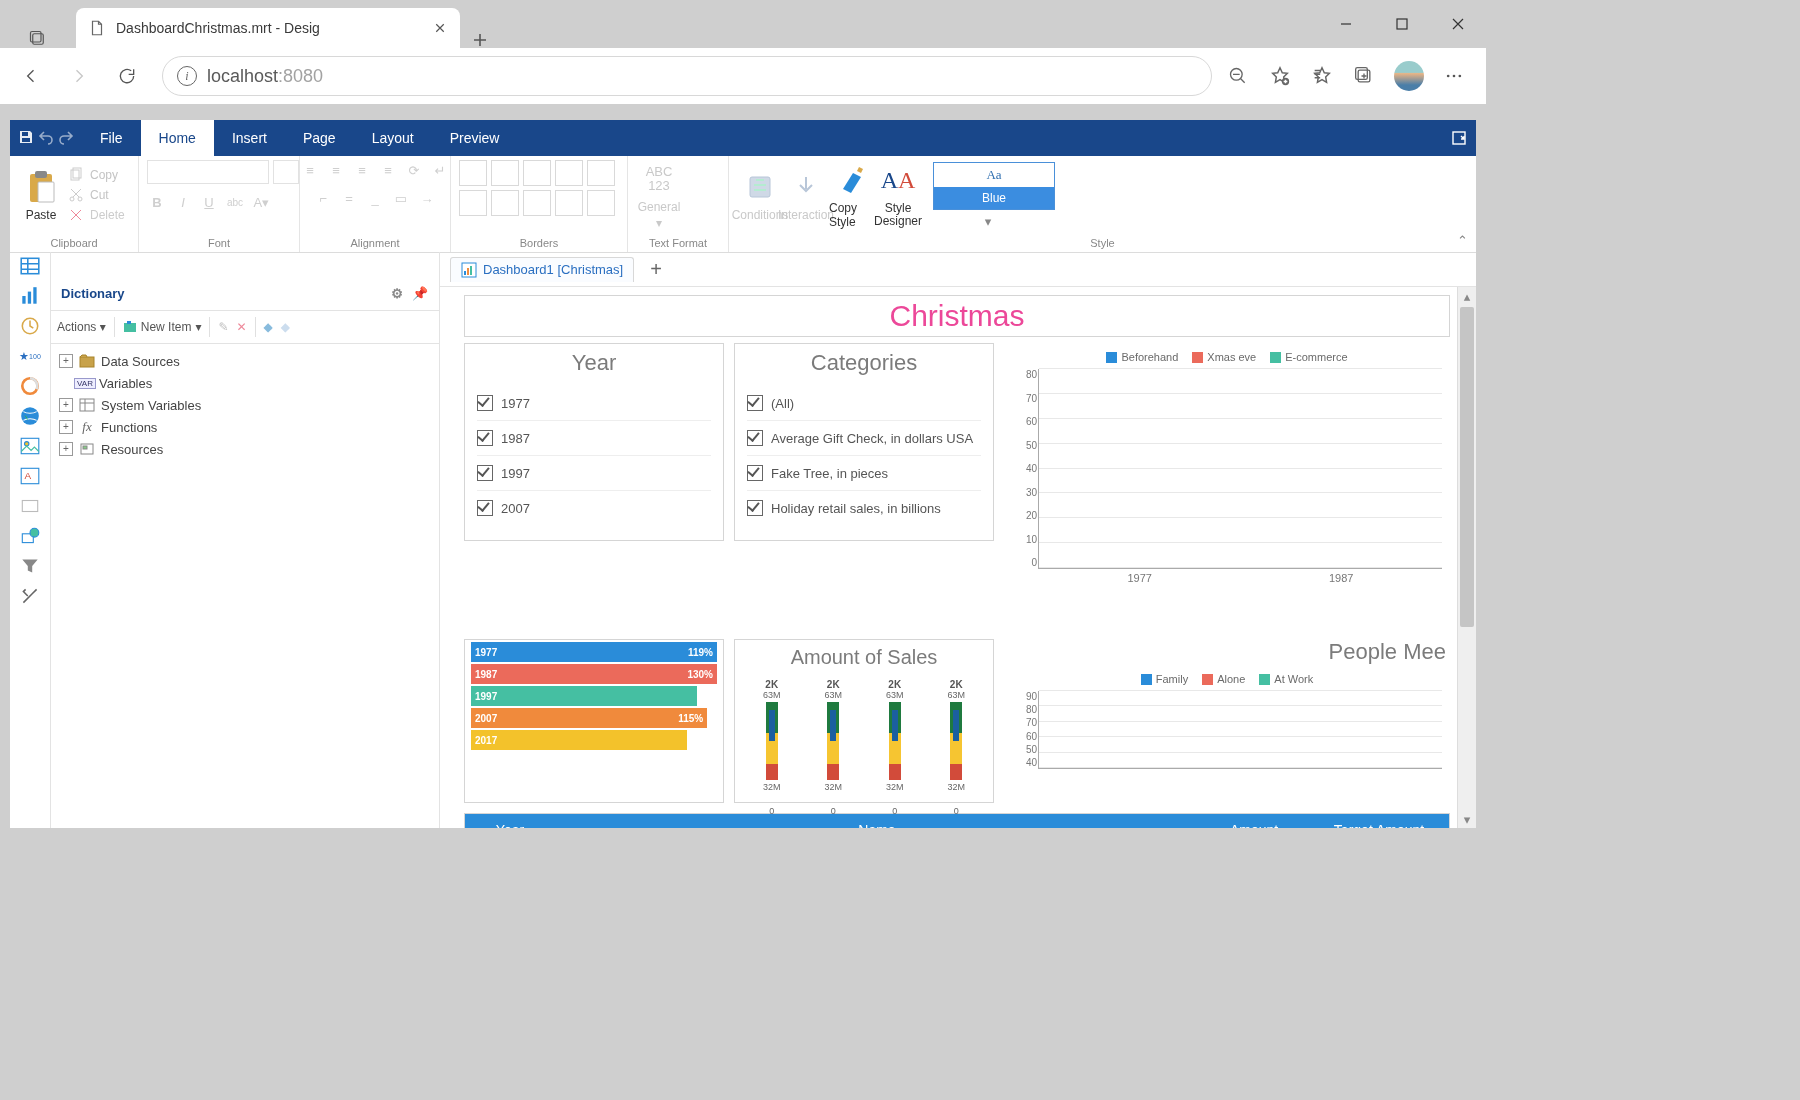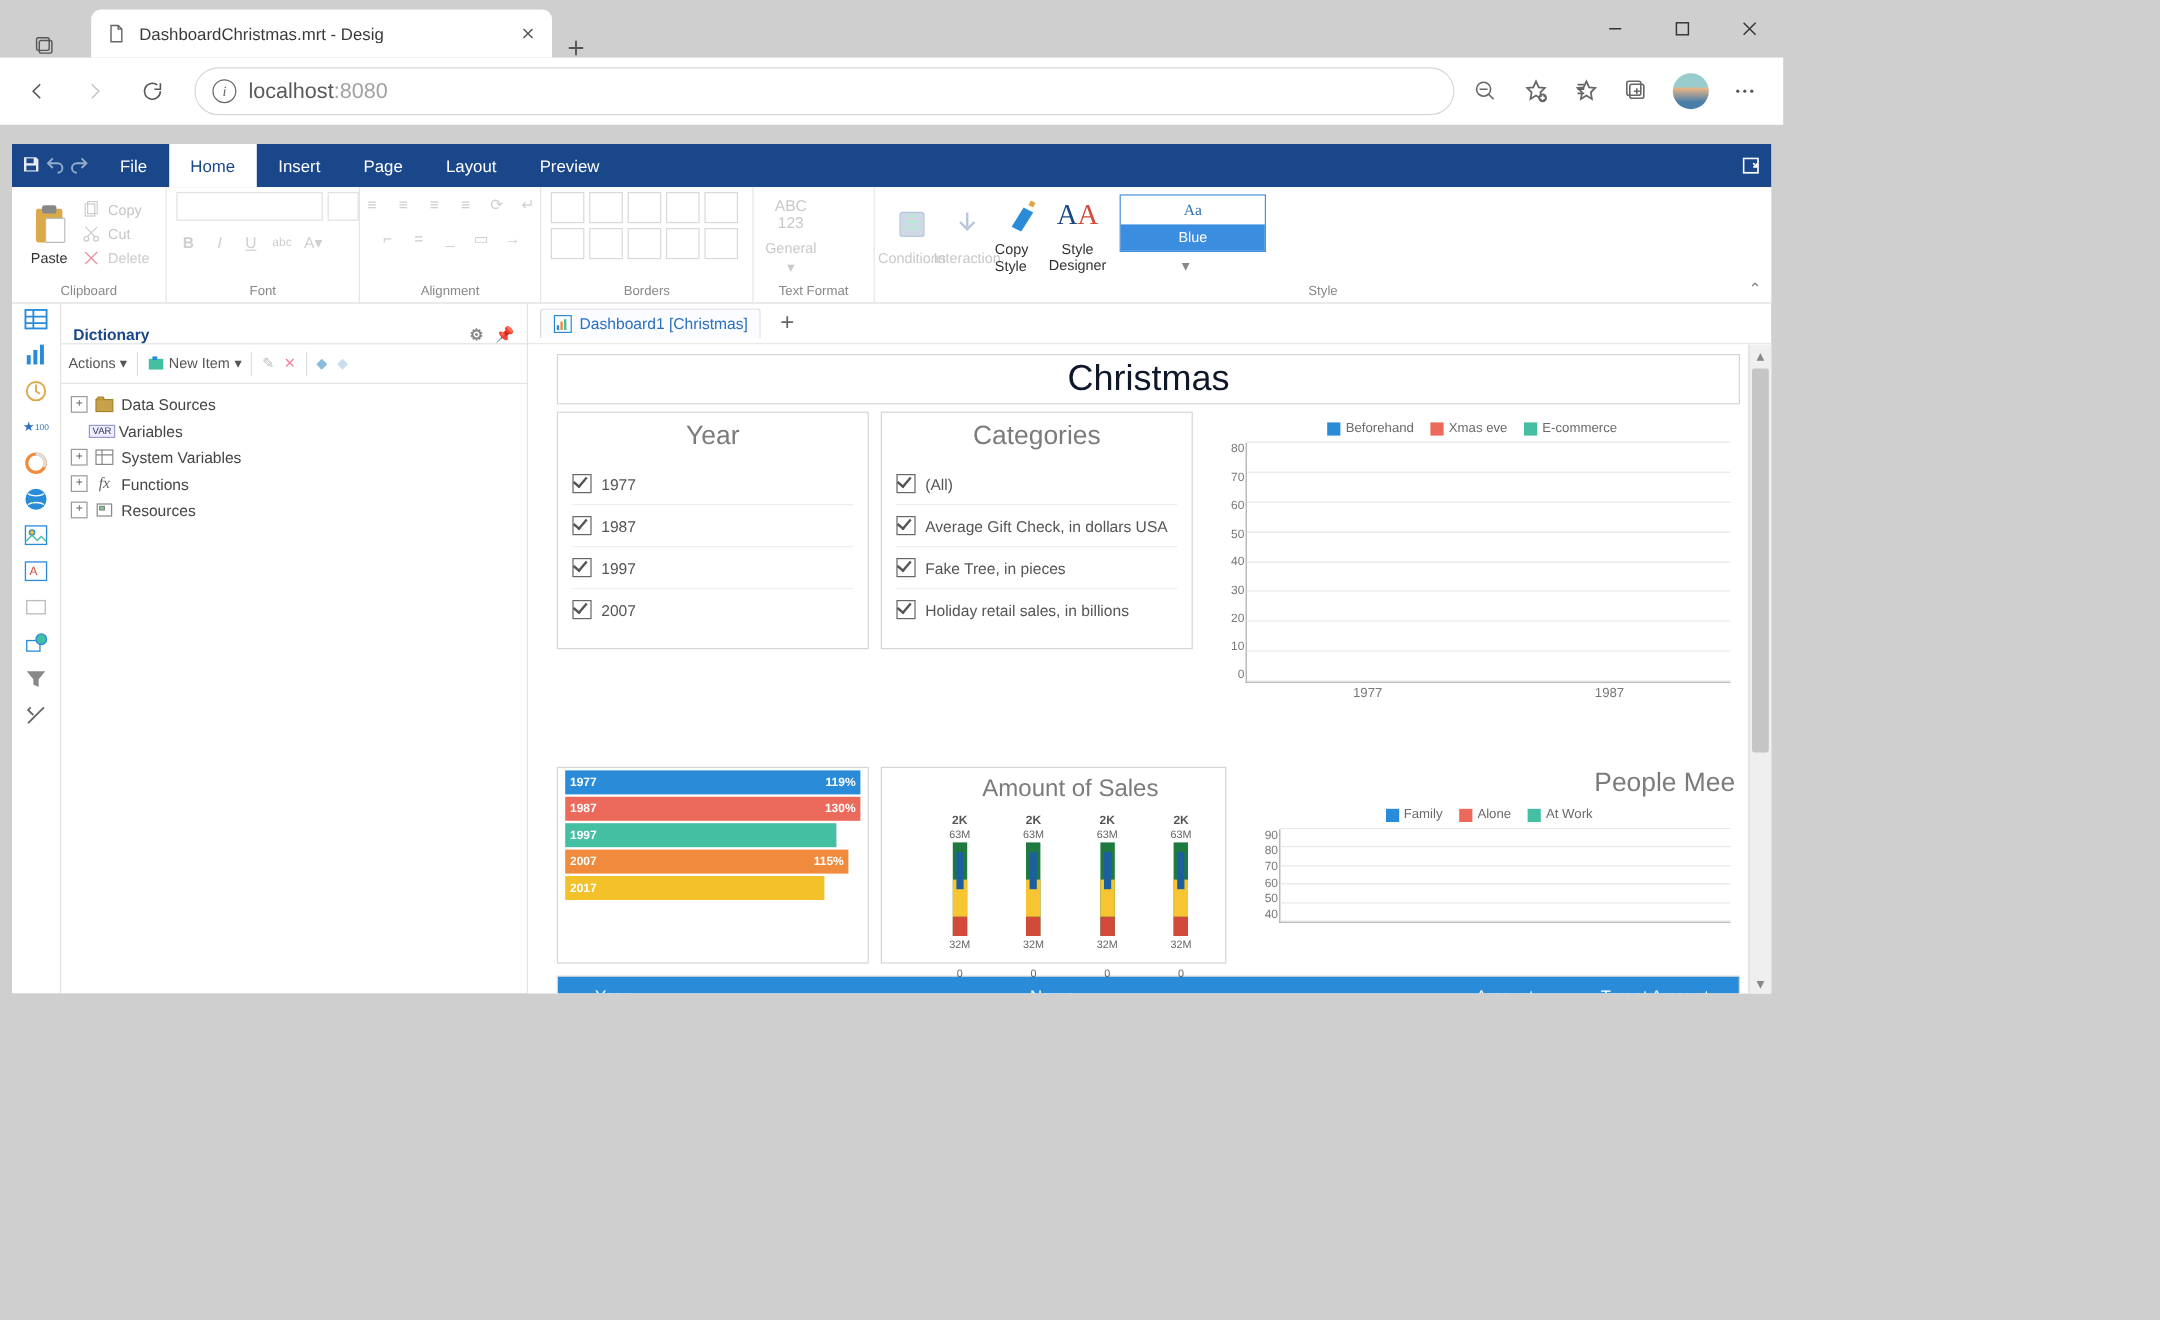--- a/index.html
+++ b/index.html
@@ -61,21 +61,21 @@
 .theme-top { height:24px; display:flex; align-items:center; justify-content:center; color:#2f6fb0; font-family:Georgia,serif; }
 .theme-bot { height:22px; background:#3b8de0; color:#fff; display:flex; align-items:center; justify-content:center; font-size:12px;}
 .collapse-ribbon { position:absolute; right:8px; bottom:4px; color:#888;}
 
 
 .workspace { position:absolute; top:132px; left:0; right:0; bottom:0; display:flex; }
 .icon-rail { width:40px; border-right:1px solid #e3e3e3; display:flex; flex-direction:column; align-items:center; padding-top:4px; gap:10px;}
 .icon-rail div { width:22px; height:20px; display:flex; align-items:center; justify-content:center; }
 
 .dict-panel { width:388px; border-right:1px solid #e3e3e3; display:flex; flex-direction:column;}
-.panel-hdr { height:34px; border-bottom:1px solid #e3e3e3; display:flex; align-items:flex-end; padding:0 10px; color:#19478a; font-weight:600;}
+.panel-hdr { height:34px; border-bottom:1px solid #e3e3e3; display:flex; align-items:center; padding:0 10px; color:#19478a; font-weight:600;margin-top:24px;}
 .panel-hdr .sp { margin-left:auto; display:flex; gap:10px; color:#888;}
 .panel-toolbar { height:32px; border-bottom:1px solid #e3e3e3; display:flex; align-items:center; gap:8px; padding:0 6px; font-size:12px; color:#555;}
 .panel-toolbar .sep { width:1px; height:20px; background:#e0e0e0;}
 .tree { padding:6px 4px; }
 .tree-row { display:flex; align-items:center; gap:6px; height:22px; padding-left:4px; color:#444;}
 .tree-row .exp { width:12px; height:12px; border:1px solid #999; display:flex; align-items:center; justify-content:center; font-size:10px; line-height:1; color:#666;}
 .tree-row .noexp { width:12px;}
 .tree-icon { width:16px; height:14px; display:flex; align-items:center; justify-content:center;}
 
 .canvas-area { flex:1; display:flex; flex-direction:column; position:relative;}
@@ -84,34 +84,34 @@
 .doc-tab svg { width:16px; height:16px;}
 .doc-add { color:#666; font-size:20px; padding:0 6px;}
 
 .canvas { flex:1; background:#fff; position:relative; overflow:hidden;}
 .vscroll { position:absolute; right:0; top:0; bottom:0; width:18px; background:#efefef; border-left:1px solid #ddd;}
 .vscroll .up, .vscroll .down { height:18px; display:flex; align-items:center; justify-content:center; color:#888;}
 .vscroll .thumb { position:absolute; right:2px; left:2px; top:20px; height:320px; background:#c5c5c5; border-radius:2px;}
 
 
 .dash { position:absolute; left:24px; top:8px; right:26px; bottom:0;}
-.dash-title { height:40px; border:1px solid #d5d5d5; display:flex; align-items:center; justify-content:center; font-size:30px; color:#0f172a; font-weight:400; margin-bottom:6px;}
+.dash-title { height:40px; border:1px solid #d5d5d5; display:flex; align-items:center; justify-content:center; font-size:30px; color:#ec4899; font-weight:400; margin-bottom:6px;}
 .dash-row { display:flex; gap:10px; margin-bottom:10px;}
 .card { border:1px solid #d5d5d5; background:#fff; }
 .card-hdr { text-align:center; color:#7b7b7b; font-size:22px; padding:6px 0 10px;}
 .card.year { flex:0 0 258px; height:196px;}
 .card.cat { flex:0 0 258px; height:196px;}
 .card.chart1 { flex:1; height:286px; min-width:320px;}
 .checks { padding:0 12px;}
 .checks label { display:flex; align-items:center; gap:8px; height:34px; border-bottom:1px solid #eee; color:#555;}
 .checks label:last-child { border-bottom:none;}
 .checks .cbox { width:14px; height:14px; border:1.5px solid #666; position:relative;}
 .checks .cbox::after { content:""; position:absolute; left:2px; top:-1px; width:5px; height:9px; border:solid #555; border-width:0 2px 2px 0; transform:rotate(40deg);}
 .card.exp { flex:0 0 258px; height:162px;}
-.card.sales { flex:0 0 258px; height:162px;padding-left:28px;}
+.card.sales { flex:0 0 258px; height:162px;}
 .card.chart2 { flex:1; min-width:320px; height:162px;}
 
 
 .expbars { padding:2px 6px;}
 .ebar { height:20px; margin-bottom:2px; position:relative; color:#fff; font-size:10px; font-weight:600; display:flex; align-items:center;}
 .ebar .lab { position:absolute; left:4px;}
 .ebar .val { position:absolute; right:4px;}
 
 
 .sales-grid { display:flex; justify-content:space-around; padding:0 6px;}

